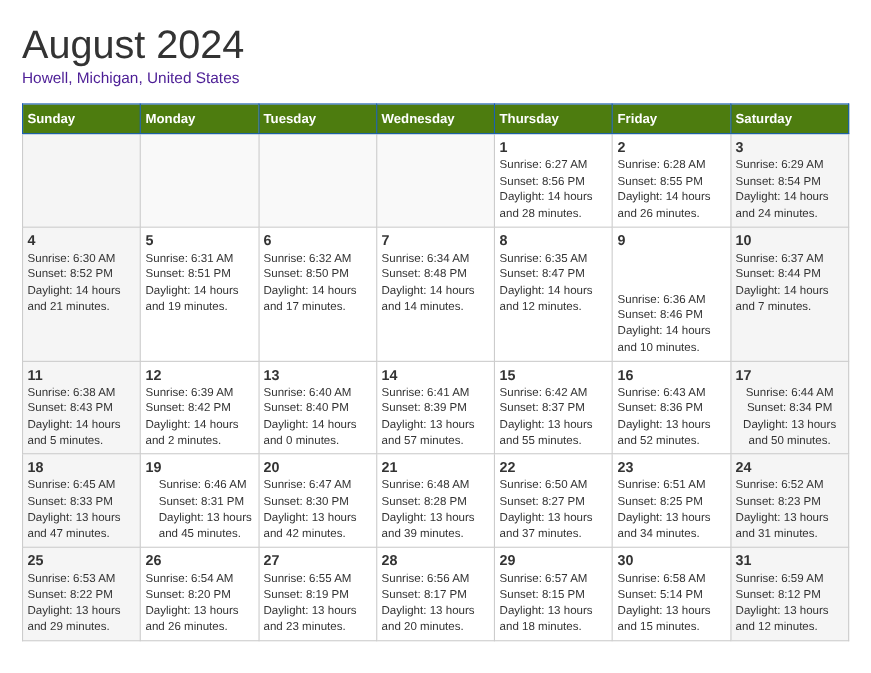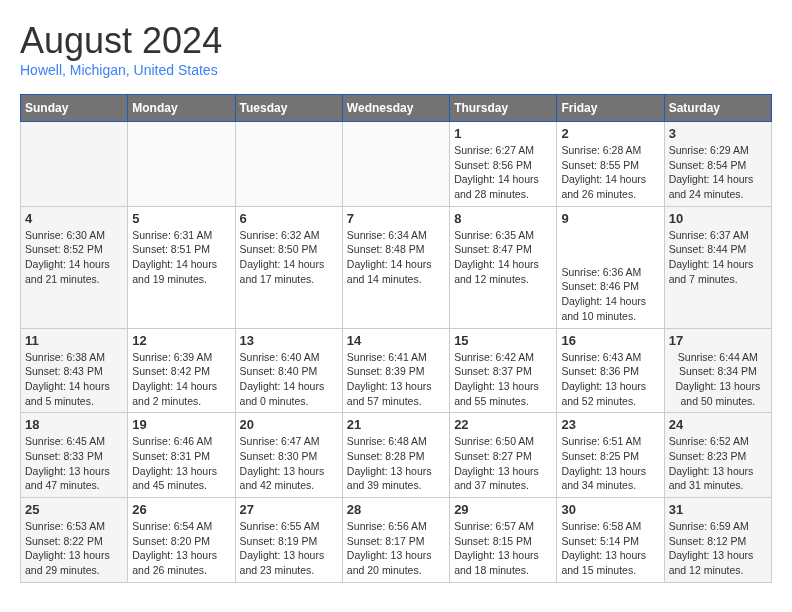--- a/index.html
+++ b/index.html
@@ -35,29 +35,29 @@
     .title-block {
       text-align: left;
     }
     .month-year {
       font-size: 36px;
       font-weight: normal;
       color: #333;
     }
     .location {
       font-size: 14px;
-      color: #3b82f6;
+      color: #4c1d95;
     }
     .calendar {
       width: 100%;
       border-collapse: collapse;
       font-size: 11px;
     }
     .calendar th {
-      background-color: #737373;
+      background-color: #4d7c0f;
       color: #fff;
       padding: 6px 4px;
       text-align: left;
       font-size: 12px;
       font-weight: bold;
       border: 1px solid #1a5fb4;
     }
     .calendar td {
       border: 1px solid #ccc;
       vertical-align: top;
@@ -224,21 +224,21 @@
       </tr>
       <tr>
         <td>
           <div class="day-number">18</div>
           <div class="day-info" style="white-space: pre-line;">Sunrise: 6:45 AM
 Sunset: 8:33 PM
 Daylight: 13 hours and 47 minutes.</div>
         </td>
         <td>
           <div class="day-number">19</div>
-          <div class="day-info" style="white-space: pre-line;">Sunrise: 6:46 AM
+          <div class="day-info" style="white-space: pre-line; margin-left: 12px;">Sunrise: 6:46 AM
 Sunset: 8:31 PM
 Daylight: 13 hours and 45 minutes.</div>
         </td>
         <td>
           <div class="day-number">20</div>
           <div class="day-info" style="white-space: pre-line;">Sunrise: 6:47 AM
 Sunset: 8:30 PM
 Daylight: 13 hours and 42 minutes.</div>
         </td>
         <td>

